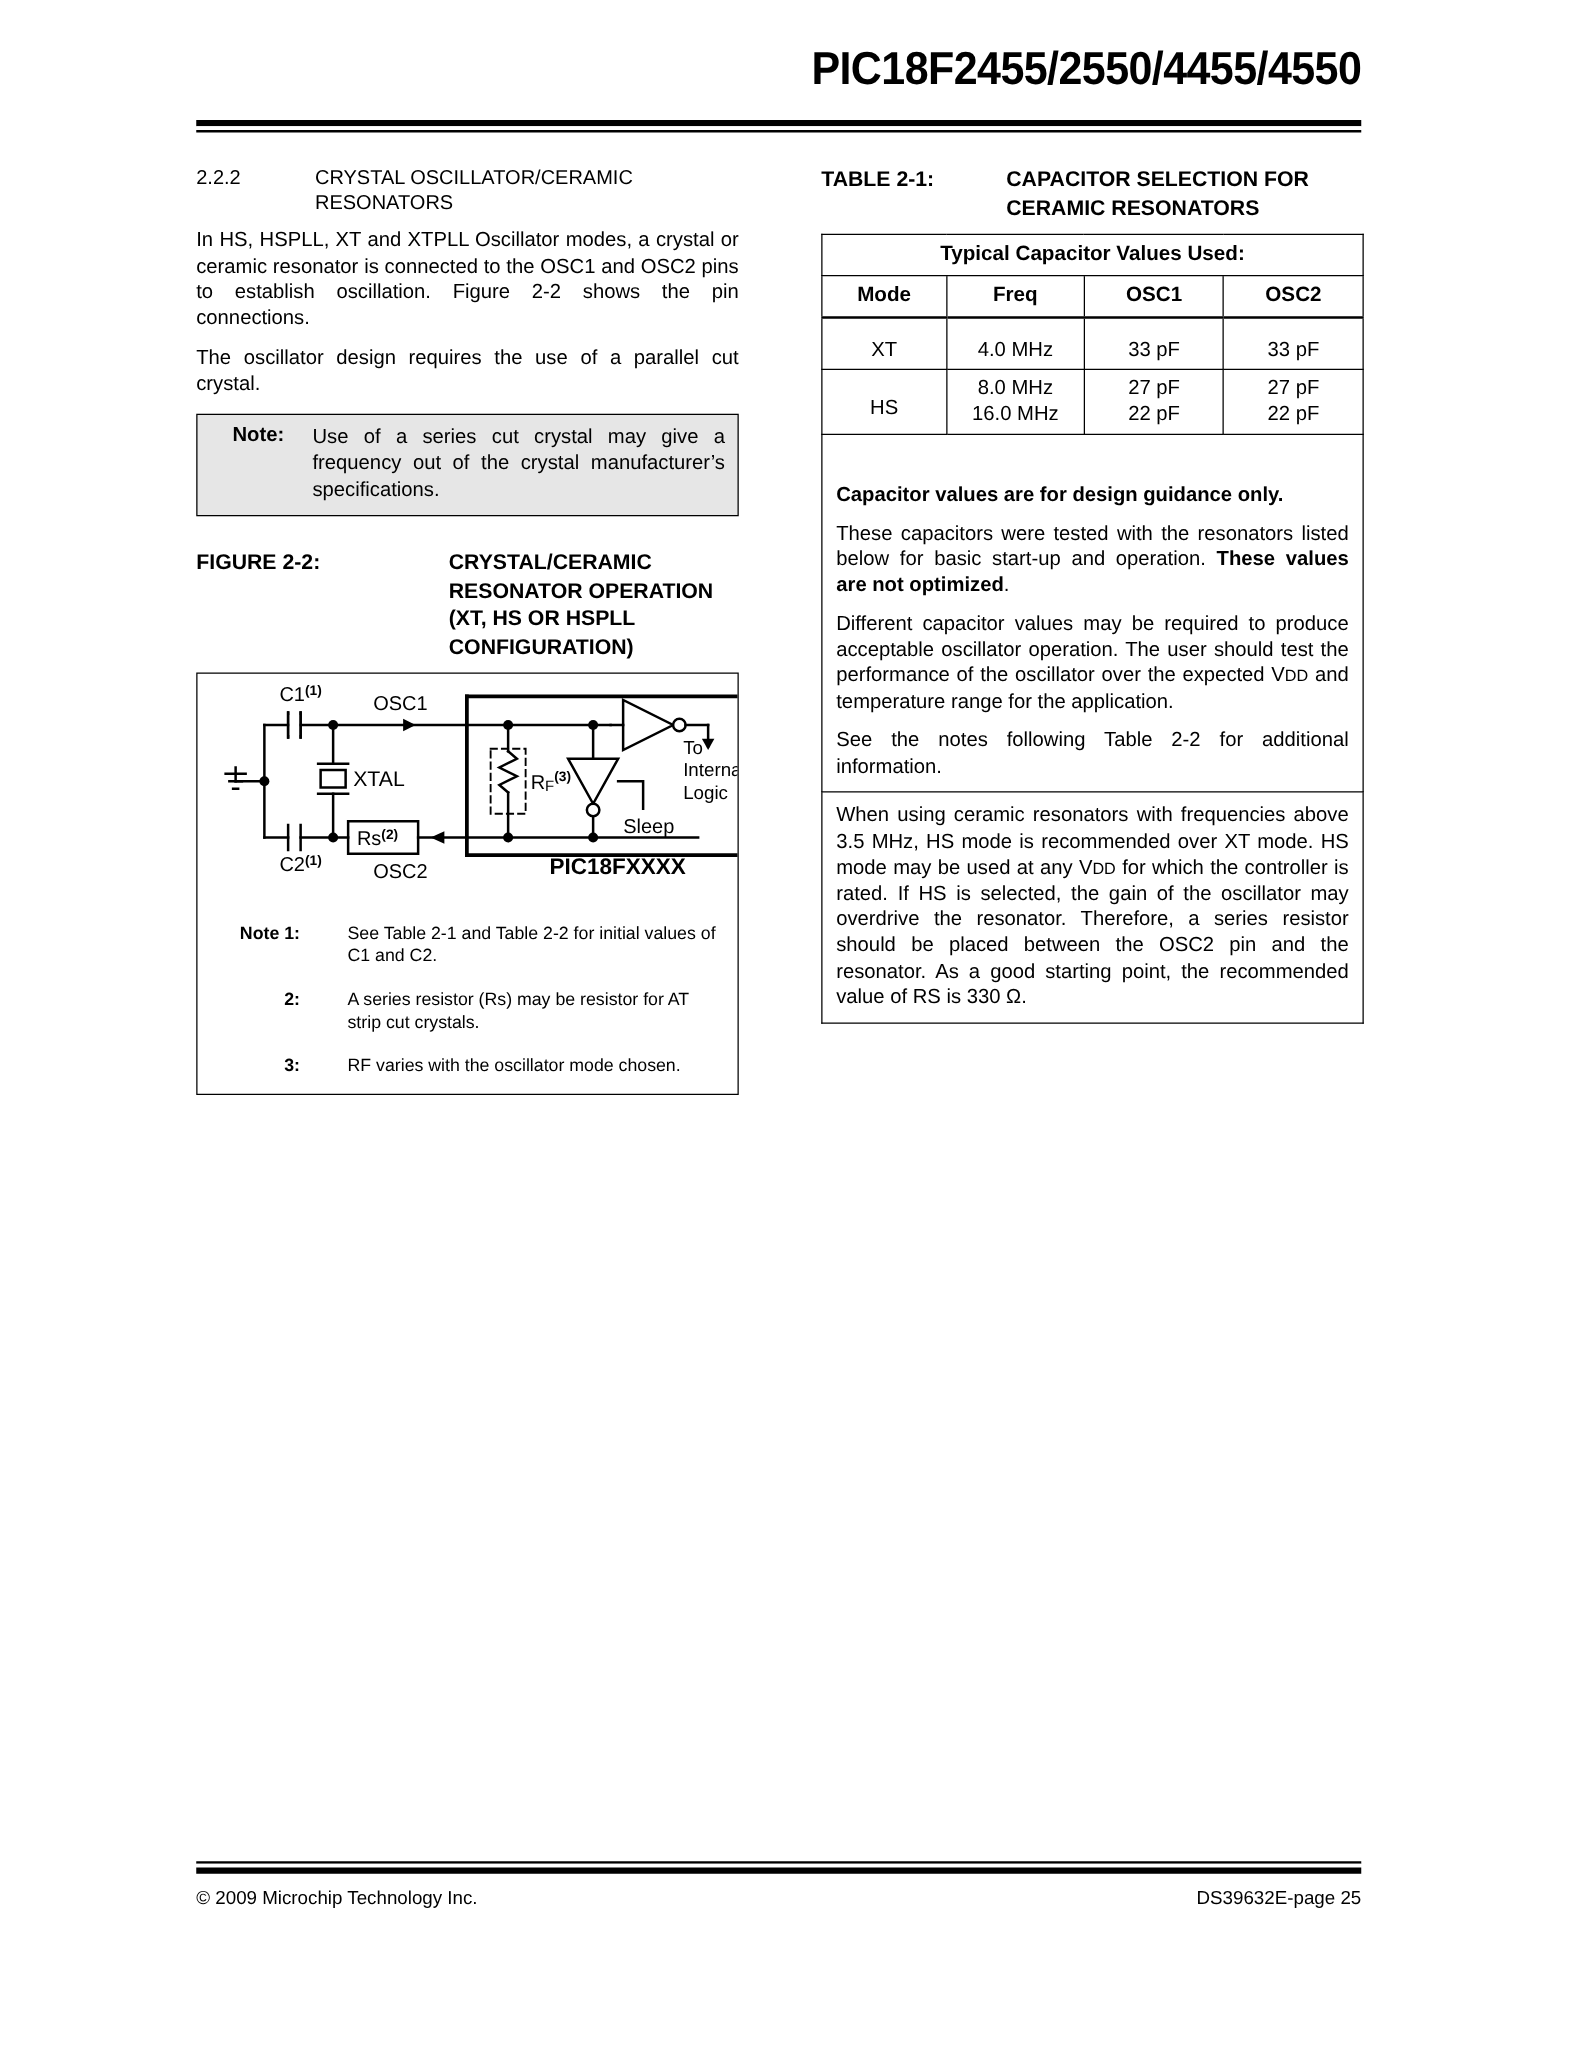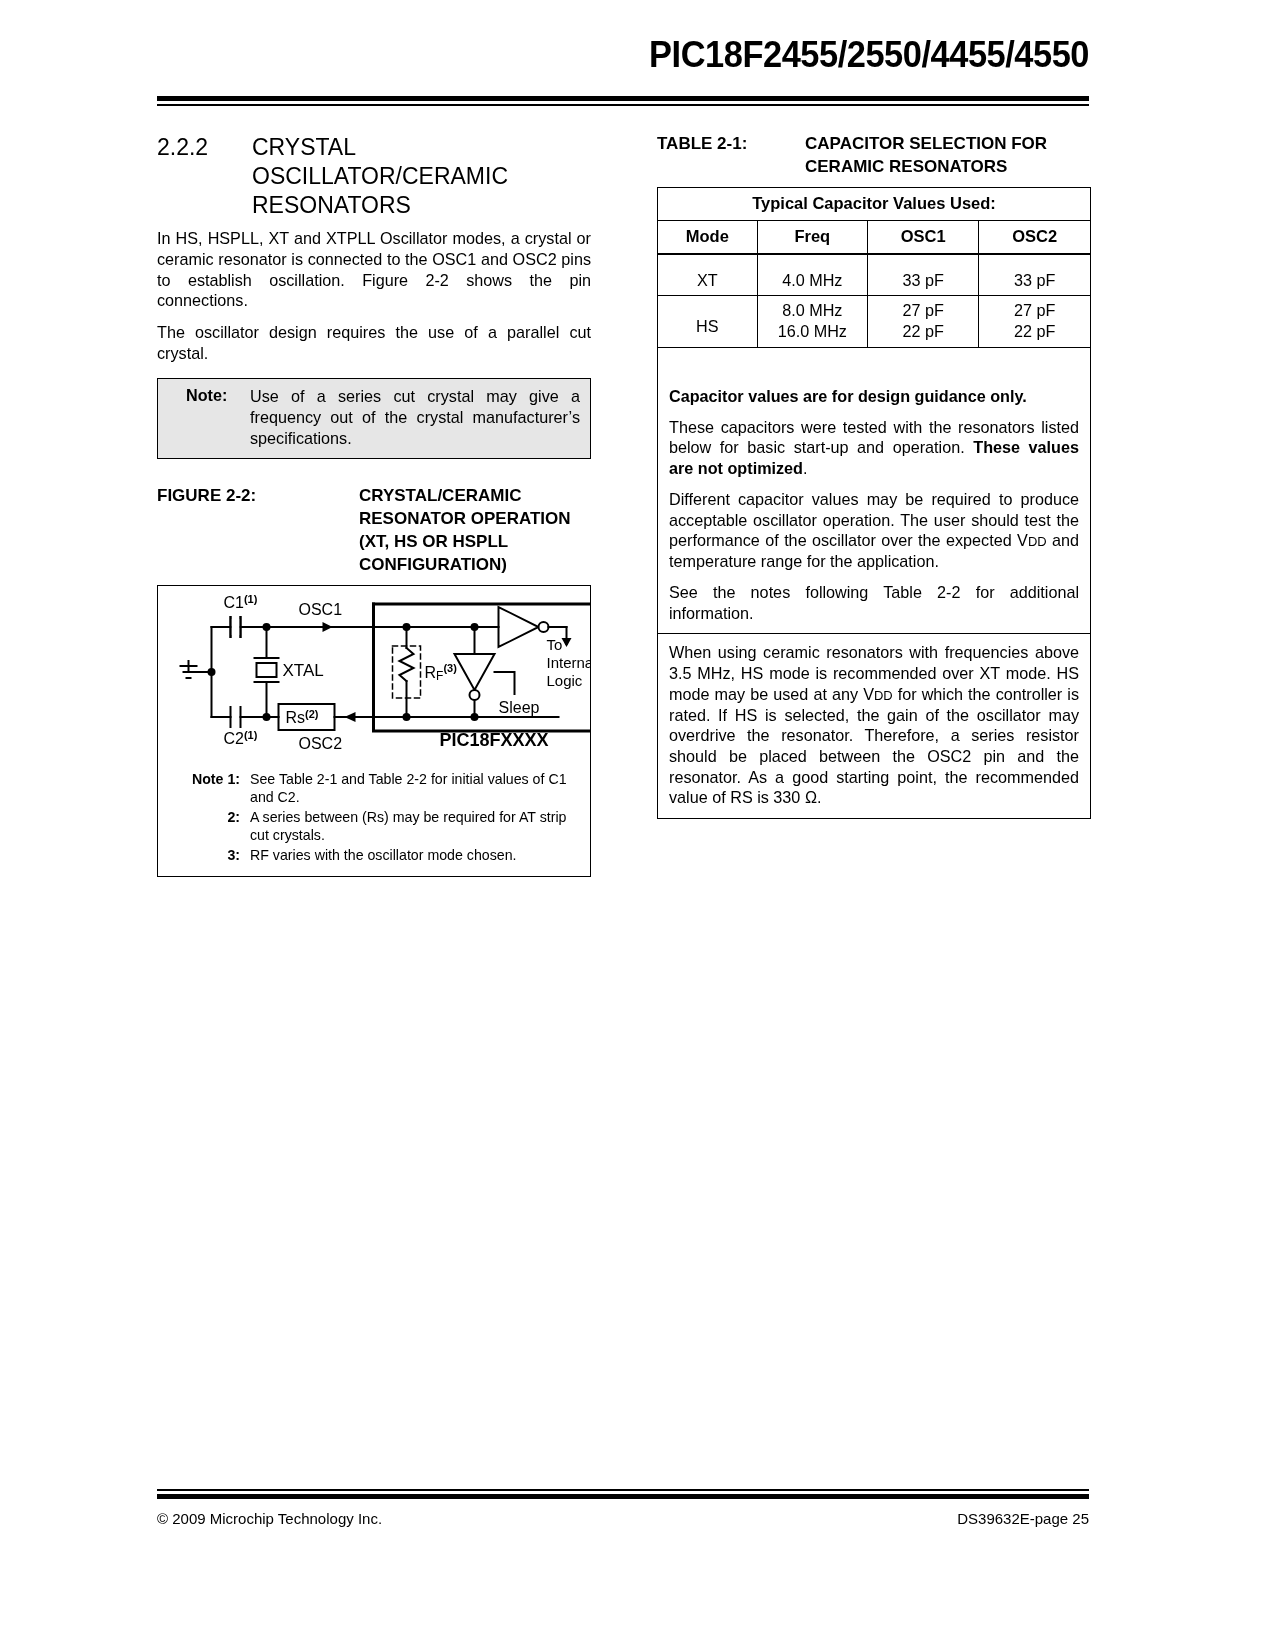--- a/index.html
+++ b/index.html
@@ -70,21 +70,21 @@
   .col-right {
     position: absolute;
     left: 657px;
     top: 133px;
     width: 434px;
   }
 
   
   .sec-head {
     display: flex;
-    font-size: 23px;
+    font-size: 16px;
     line-height: 1.25;
     margin-bottom: 9px;
   }
   .sec-head .num { width: 95px; flex: 0 0 95px; }
   .sec-head .txt { flex: 1; }
 
   p.body {
     font-size: 16.2px;
     line-height: 1.28;
     text-align: justify;
@@ -136,21 +136,21 @@
   }
   .fig-draw {
     width: 100%;
     display: block;
   }
   .fig-notes {
     padding: 2px 12px 12px 14px;
     font-size: 14.2px;
     line-height: 1.27;
   }
-  .fnote-row { display: flex; margin-top: 2px; }
+  .fnote-row { display: flex; margin-top: 17px; gap: 28px; }
   .fnote-row .fn-lbl {
     flex: 0 0 78px;
     text-align: right;
     padding-right: 10px;
     font-weight: bold;
     box-sizing: border-box;
   }
   .fnote-row .fn-txt { flex: 1; }
 
   
@@ -391,21 +391,21 @@
       <div class="fig-notes">
         <div class="fnote-row">
           <div class="fn-lbl">
             <span>Note</span>
             <span>1:</span>
           </div>
           <div class="fn-txt">See Table 2-1 and Table 2-2 for initial values of C1 and C2.</div>
         </div>
         <div class="fnote-row">
           <div class="fn-lbl">2:</div>
-          <div class="fn-txt">A series between (Rs) may be required for AT strip cut crystals.</div>
+          <div class="fn-txt">A series resistor (Rs) may be resistor for AT strip cut crystals.</div>
         </div>
         <div class="fnote-row">
           <div class="fn-lbl">3:</div>
           <div class="fn-txt">RF varies with the oscillator mode chosen.</div>
         </div>
       </div>
     </div>
   </div>
 
   <div class="col-right">

